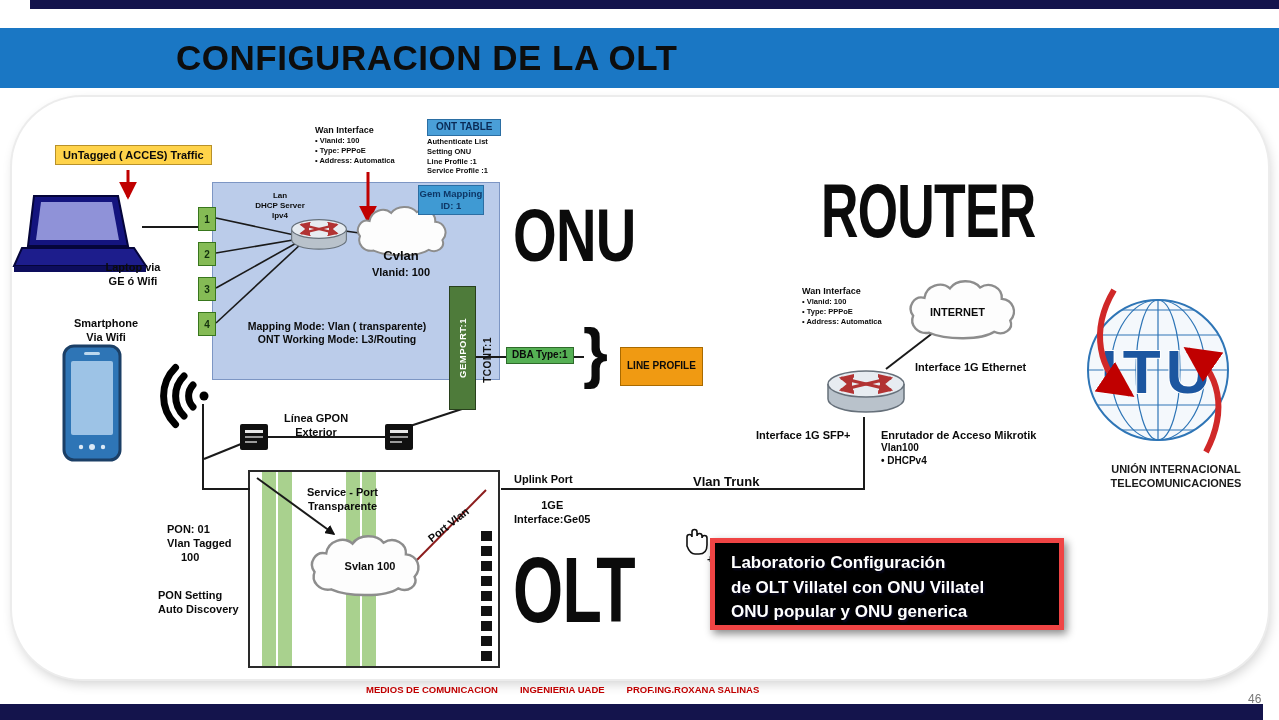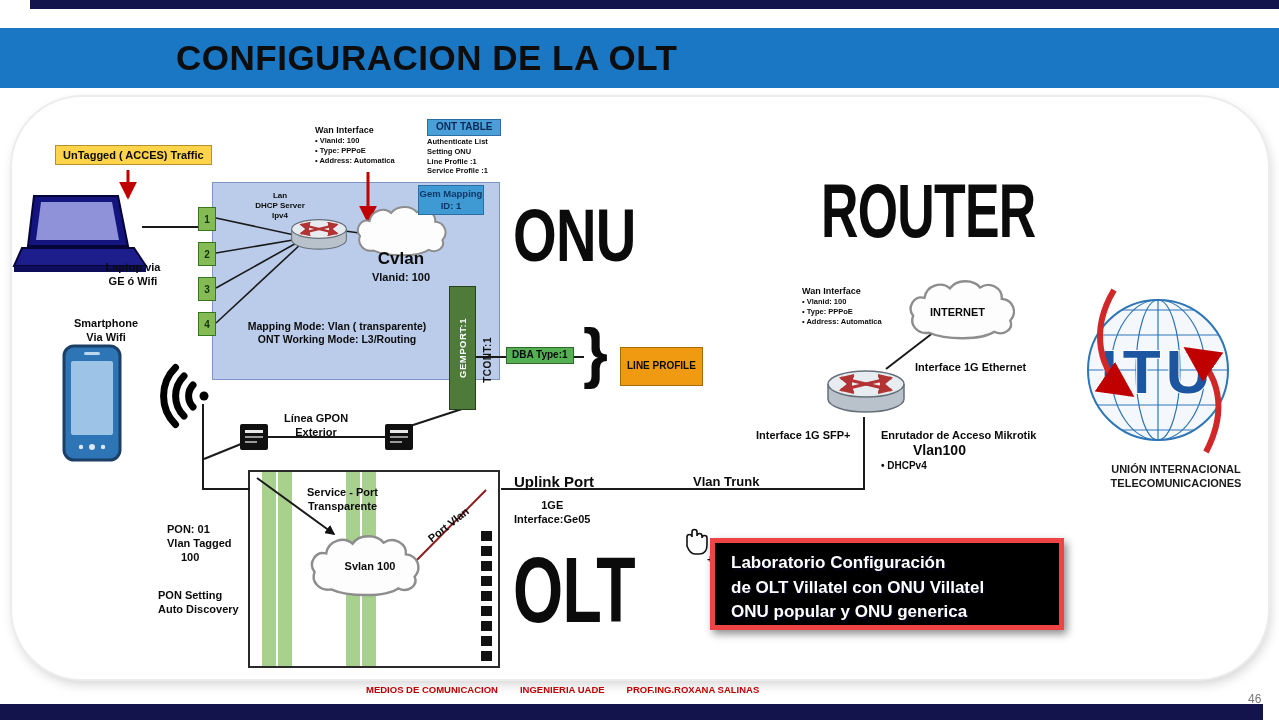--- a/index.html
+++ b/index.html
@@ -194,21 +194,21 @@
       <span>2</span>
     </div>
   <div class="port" style="left:198px;top:277px;">
       <span>3</span>
     </div>
   <div class="port" style="left:198px;top:312px;">
       <span>4</span>
     </div>
 
   <div class="lbl center" style="left:352px;top:248px;width:98px;font-size:11px;">
-    <div style="font-size:17px;">Cvlan</div>
+    <div style="font-size:13px;">Cvlan</div>
     <div>Vlanid: 100</div>
   </div>
 
   <div class="lbl center" style="left:226px;top:320px;width:222px;font-size:10.5px;">
     <div>Mapping Mode: Vlan ( transparente)</div>
     <div>ONT Working Mode: L3/Routing</div>
   </div>
 
   <div class="tagbox" style="left:449px;top:286px;width:27px;height:124px;background:#4e7b3a;border:1px solid #28401c;color:#fff;font-size:9.5px;">
     <span class="vtext">GEMPORT:1</span>
@@ -240,21 +240,21 @@
 
   <div class="lbl center" style="left:290px;top:485px;width:105px;font-size:11px;">
     <div>Service - Port</div>
     <div>Transparente</div>
   </div>
   <div class="lbl center" style="left:325px;top:559px;width:90px;font-size:11px;">Svlan 100</div>
   <div class="lbl" style="left:425px;top:534px;font-size:11px;transform:rotate(-38deg);transform-origin:left top;">Port Vlan</div>
 
   <div class="olt-ports"></div>
 
-  <div class="lbl" style="left:514px;top:472px;font-size:15px;">Uplink Port</div>
+  <div class="lbl" style="left:514px;top:472px;font-size:11px;">Uplink Port</div>
   <div class="lbl" style="left:514px;top:498px;font-size:11px;text-align:center;">
     <div>1GE</div>
     <div>Interface:Ge05</div>
   </div>
   <div class="lbl" style="left:693px;top:474px;font-size:13px;">Vlan Trunk</div>
 
   <div class="bigword" style="left:513px;top:544px;font-size:92px;transform:scale(0.70,1.0);">OLT</div>
 
   <div class="purple">
     <div>Laboratorio Configuración</div>
@@ -269,21 +269,21 @@
     <div>• Vlanid: 100</div>
     <div>• Type: PPPoE</div>
     <div>• Address: Automatica</div>
   </div>
 
   <div class="lbl" style="left:930px;top:305px;font-size:11px;">INTERNET</div>
   <div class="lbl" style="left:915px;top:360px;font-size:11px;">Interface 1G Ethernet</div>
   <div class="lbl" style="left:756px;top:428px;font-size:11px;">Interface 1G SFP+</div>
   <div class="lbl" style="left:881px;top:428px;font-size:11px;">
     <div>Enrutador de Acceso Mikrotik</div>
-    <div style="font-size:14px;margin-left:32px;">Vlan100</div>
+    <div style="font-size:10px;">Vlan100</div>
     <div style="font-size:10px;">• DHCPv4</div>
   </div>
 
   <div class="lbl center" style="left:1090px;top:462px;width:172px;font-size:11px;color:#1a1a1a;">
     <div>UNIÓN INTERNACIONAL</div>
     <div>TELECOMUNICACIONES</div>
   </div>
 
   <div class="footer">
     <span>MEDIOS DE COMUNICACION</span>

